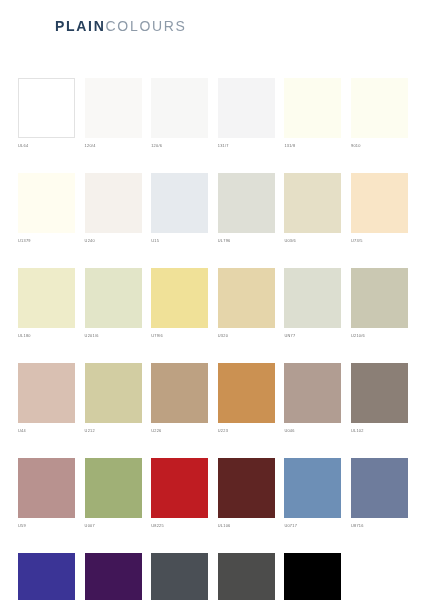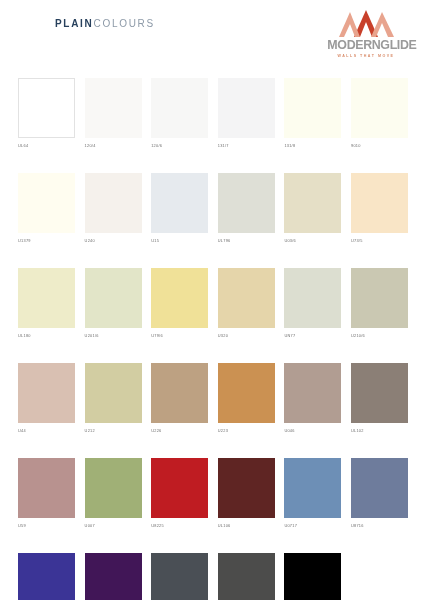--- a/index.html
+++ b/index.html
@@ -18,21 +18,21 @@
   
   .header {
     position: relative;
     height: 72px;
     padding: 0;
   }
   .page-title {
     position: absolute;
     left: 27px;
     top: 18px;
-    font-size: 10px;
+    font-size: 14px;
     letter-spacing: 1.7px;
     padding-left: 28px;
   }
   .page-title .t-strong {
     font-weight: bold;
     color: #27405c;
   }
   .page-title .t-light {
     font-weight: normal;
     color: #8d9aa8;
@@ -118,32 +118,20 @@
 </style>
 </head>
 <body>
 
 <div class="header">
 
   <div class="page-title">
     <span class="t-strong">PLAIN</span><span class="t-light">COLOURS</span>
   </div>
 
-  <div class="logo">
-    <svg class="logo-mark" viewBox="0 0 84 29" aria-hidden="true">
-      <polygon points="42,2 54,29 48,29 42,14" fill="#c8402a"></polygon>
-      <polygon points="42,2 30,29 36,29 42,14" fill="#c8402a"></polygon>
-      <polygon points="58,4 70,29 64,29 58,15" fill="#e8a48e"></polygon>
-      <polygon points="58,4 47,29 52,29 58,15" fill="#e8a48e"></polygon>
-      <polygon points="26,4 36,29 31,29 26,16" fill="#e8a48e"></polygon>
-      <polygon points="26,4 15,29 20,29 26,16" fill="#e8a48e"></polygon>
-    </svg>
-    <span class="logo-word">MODERNGLIDE</span>
-    <span class="logo-tagline">WALLS THAT MOVE</span>
-  </div>
 
 </div>
 
 <div class="grid">
     <div class="swatch-row">
       <div class="swatch-cell">
         <span class="swatch-chip bordered" style="background: rgb(255, 255, 255);"></span>
         <span class="swatch-label">UL64</span>
       </div>
       <div class="swatch-cell">

